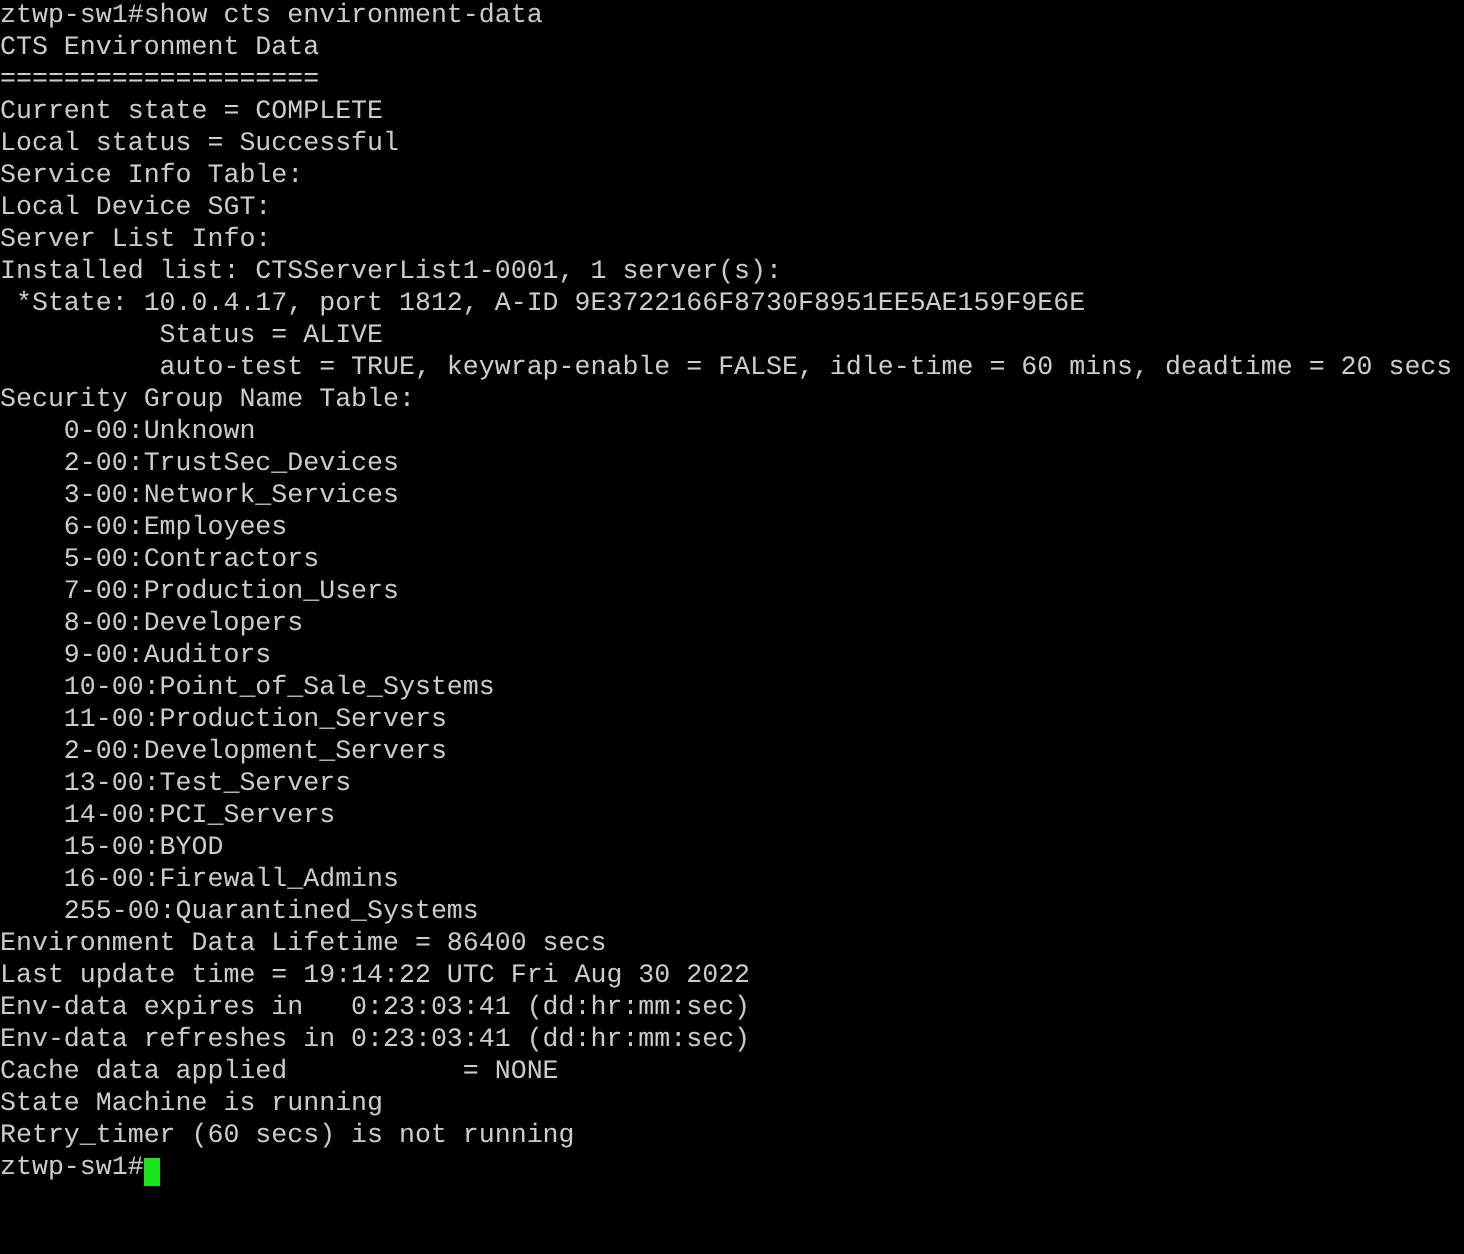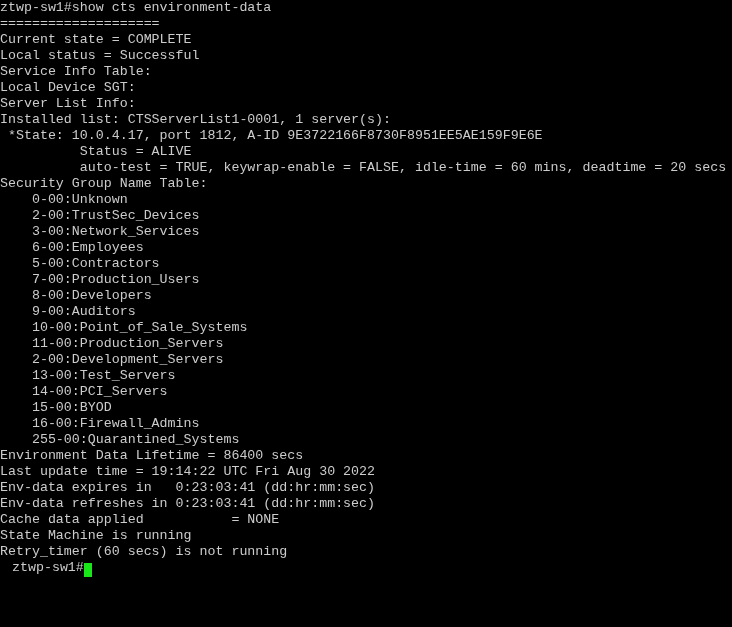--- a/index.html
+++ b/index.html
@@ -35,37 +35,37 @@
     color: #cccccc;
     font-family: "Liberation Mono", "DejaVu Sans Mono", monospace;
     margin: 0;
     padding: 0;
   }
   .cursor-line {
     white-space: pre;
     height: 16px;
     line-height: 16px;
     display: block;
-    margin-left: 12px;
   }
   .cursor-block {
     display: inline-block;
     width: 8px;
     height: 14px;
     background: #19e619;
     vertical-align: text-bottom;
     margin-bottom: -2px;
   }
 </style>
 </head>
 <body>
 
 <div id="terminal">
   <div id="terminal-output">
       <div class="line">ztwp-sw1#show cts environment-data</div>
+      <div class="line">CTS Environment Data</div>
       <div class="line">====================</div>
       <div class="line">Current state = COMPLETE</div>
       <div class="line">Local status = Successful</div>
       <div class="line">Service Info Table:</div>
       <div class="line">Local Device SGT:</div>
       <div class="line">Server List Info:</div>
       <div class="line">Installed list: CTSServerList1-0001, 1 server(s):</div>
       <div class="line"> *State: 10.0.4.17, port 1812, A-ID 9E3722166F8730F8951EE5AE159F9E6E</div>
       <div class="line">          Status = ALIVE</div>
       <div class="line">          auto-test = TRUE, keywrap-enable = FALSE, idle-time = 60 mins, deadtime = 20 secs</div>

